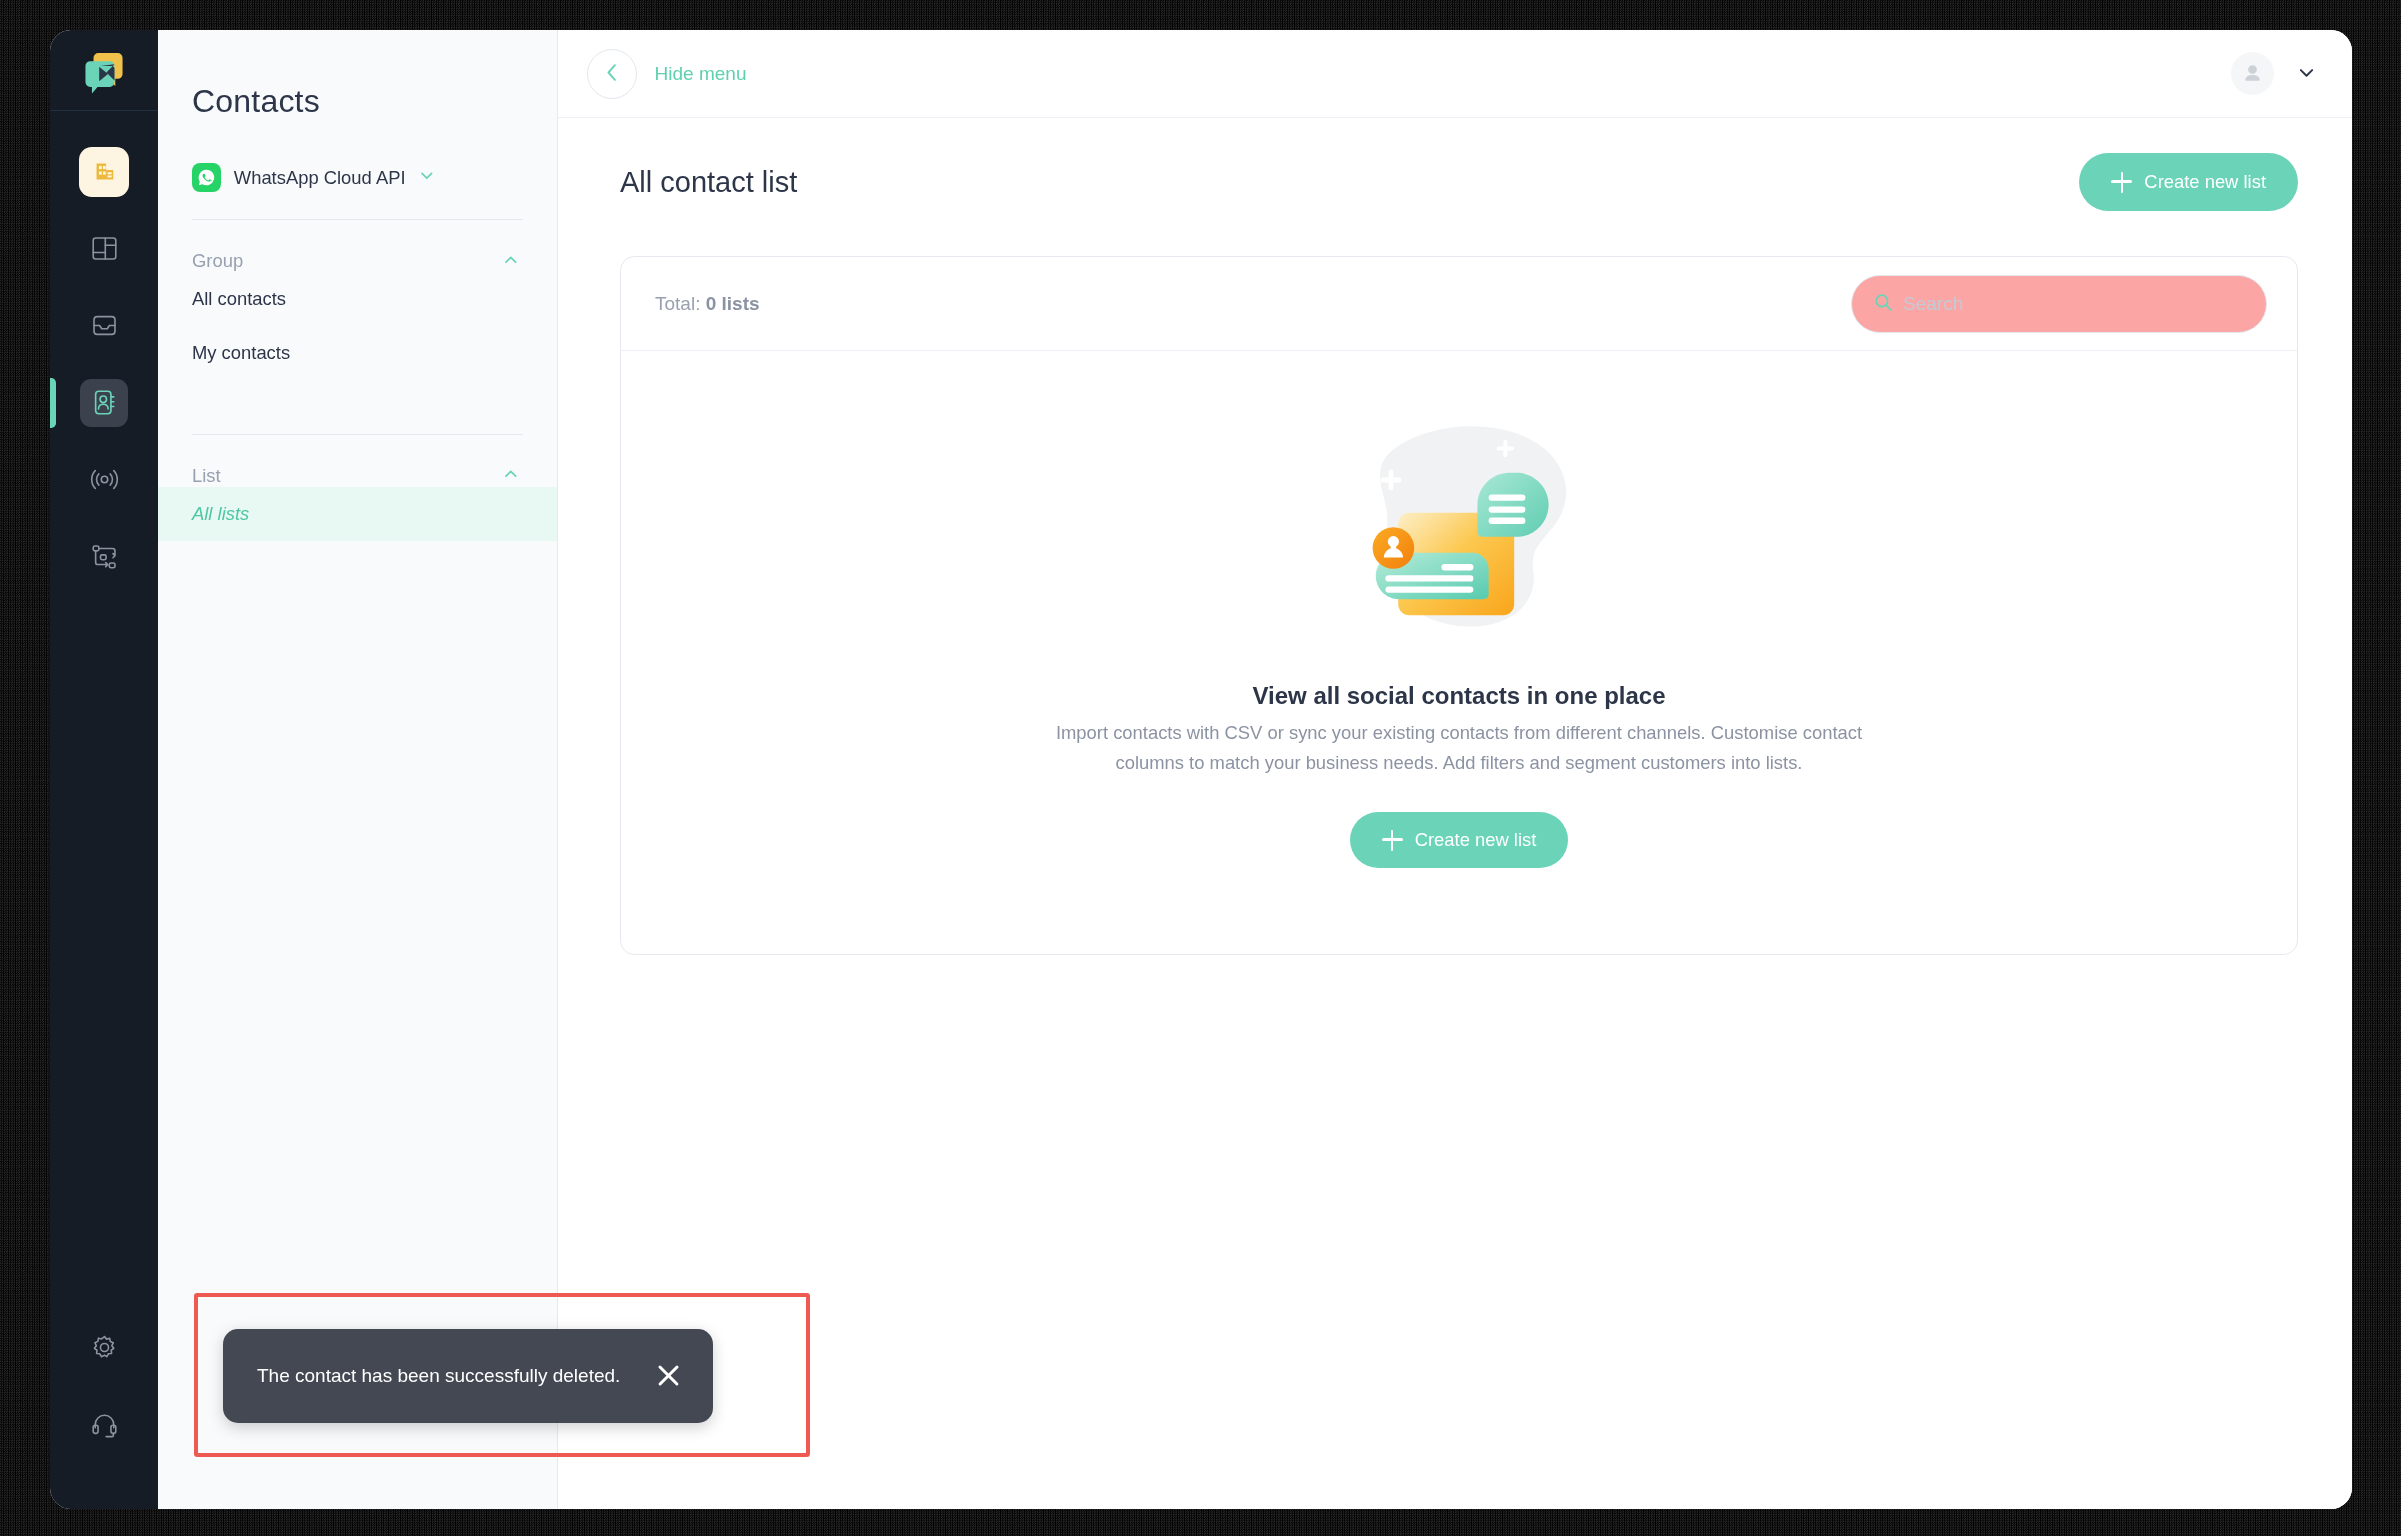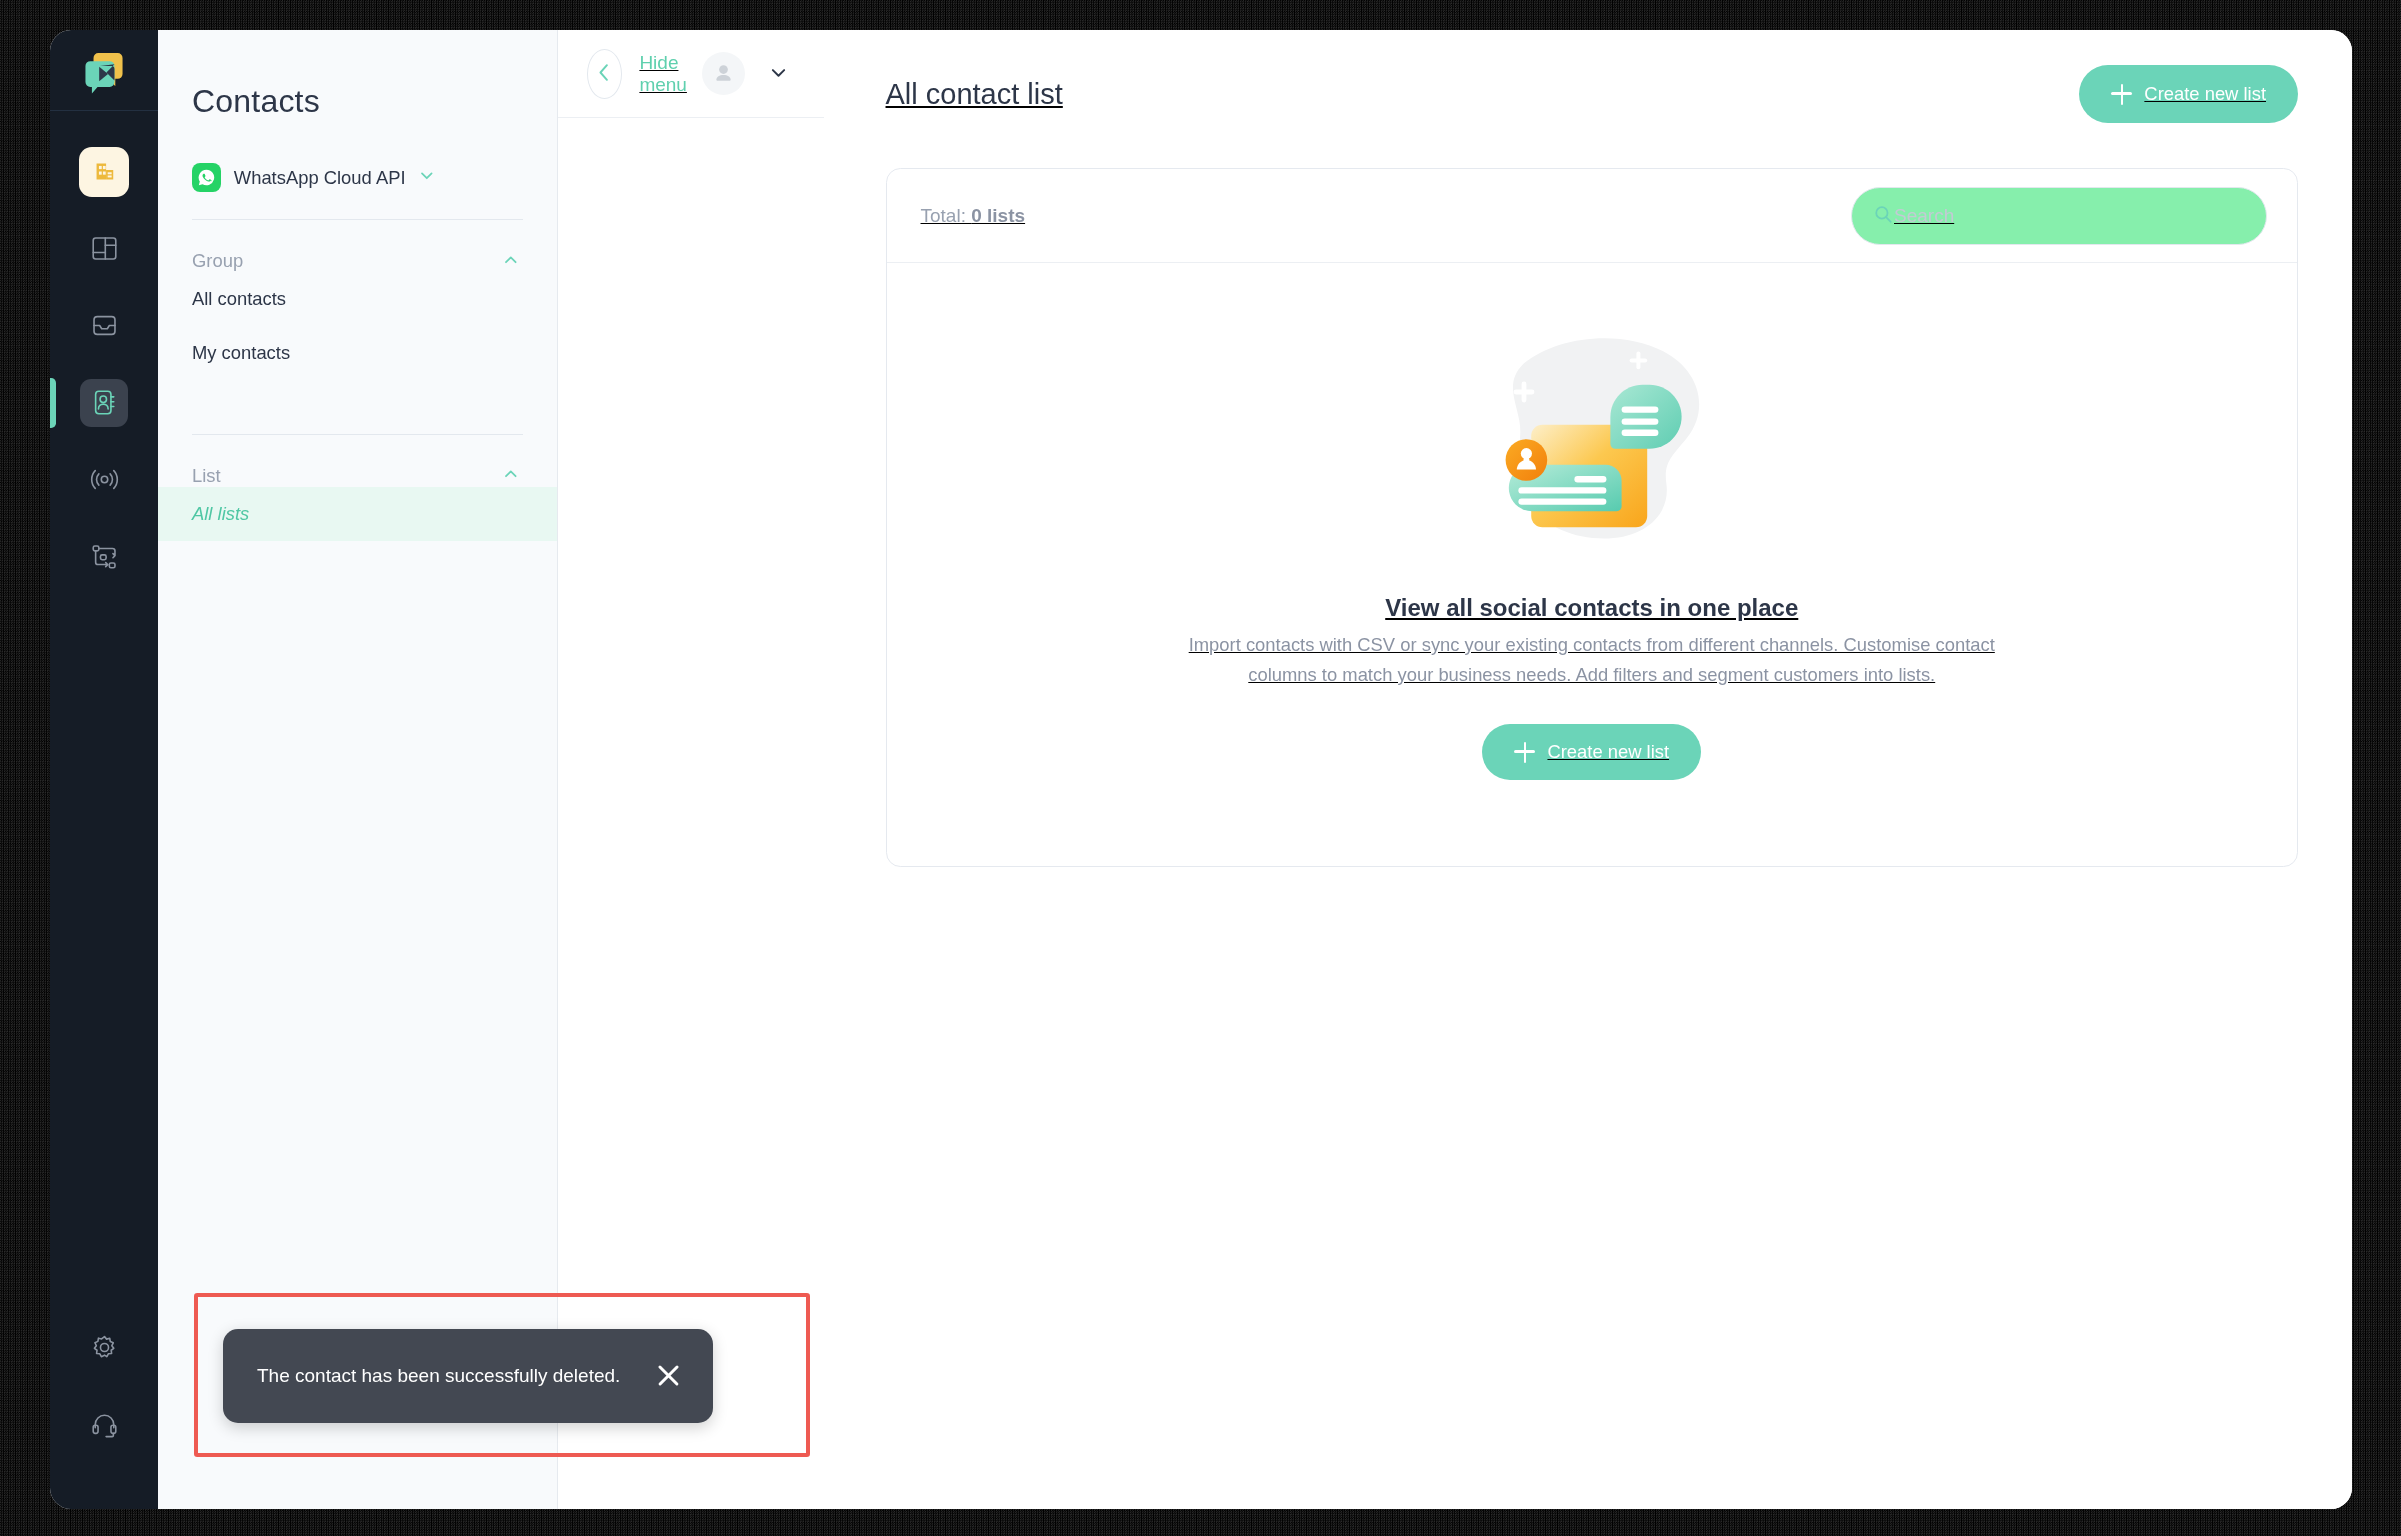--- a/index.html
+++ b/index.html
@@ -93,21 +93,21 @@
   }
   .panel-section-head .sec-title { font-size: 18.4px; color: #98a1b0; }
   .panel-link {
     font-size: 18.4px; color: #2d3648;
     padding: 16px 0 16px 34px;
   }
   .panel-link.selected { background: #e8f8f2; color: #4fc7a4; font-style: italic; }
   .panel-spacer { height: 27px; }
 
   
-  #main { flex: 1; display: flex; flex-direction: row; background: #fff; min-width: 0; text-decoration: underline; }
+  #main { flex: 1; display: flex; flex-direction: column; background: #fff; min-width: 0; }
   #topbar {
     height: 88px; flex: 0 0 88px;
     border-bottom: 0.8px solid #eceff3;
     display: flex; align-items: center;
     padding: 0 35px 0 29px;
   }
   #back-circle {
     width: 50px; height: 50px; border-radius: 50%;
     border: 0.8px solid #e3e8ee; background:#fff;
     display:flex; align-items:center; justify-content:center;
@@ -146,23 +146,23 @@
     height: 94px; display:flex; align-items:center;
     padding: 0 30px 0 34px;
     border-bottom: 0.8px solid #eceff3;
   }
   #total-text { font-size: 19px; color: #98a1b0; }
   #total-text b { color: #8b93a3; font-weight: 600; }
   #search-box {
     margin-left:auto;
     width: 416px; height: 58px;
     border: 0.8px solid #e3e8ee; border-radius: 32px;
-    display:flex; align-items:center; gap: 0;
+    display:flex; align-items:center; gap: 9px;
     padding: 0 21px;
-    background:#86efac;
+    background:#fca5a5;
   }
   #search-input {
     border:none; outline:none; flex:1;
     font-size: 19px; color:#2d3648;
     font-family: "Liberation Sans", sans-serif;
     background: transparent;
   }
   #search-input::placeholder { color: #c3cad4; }
 
   #empty-state {

